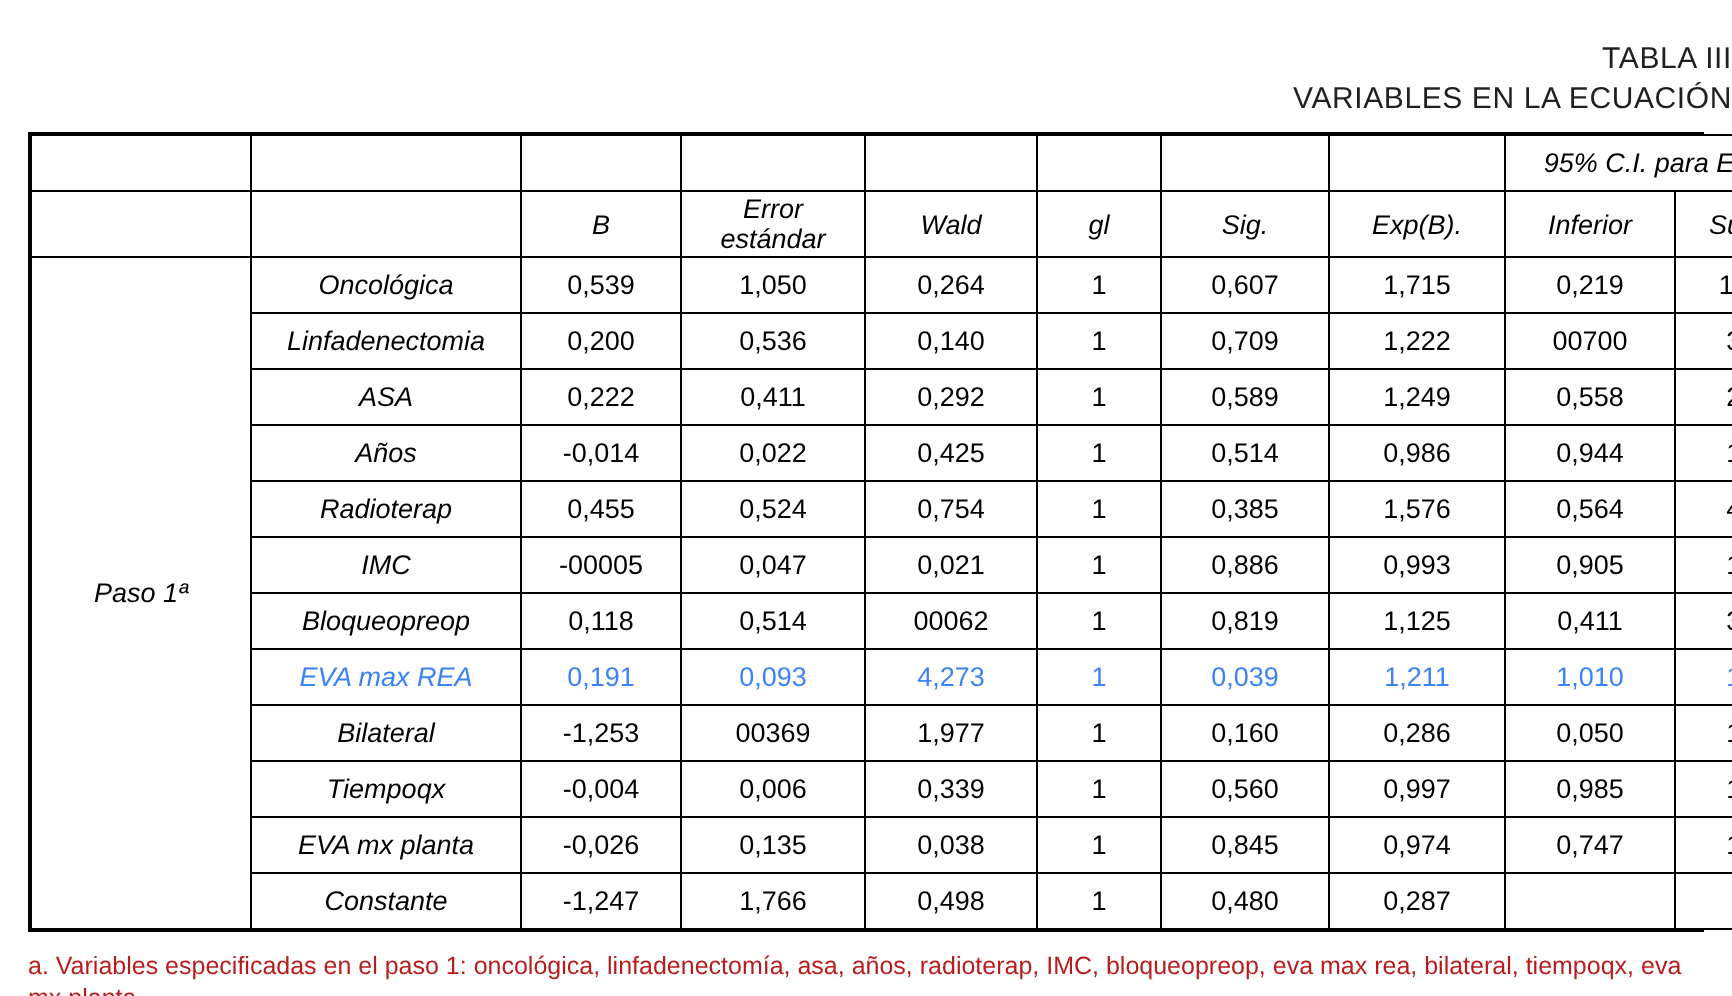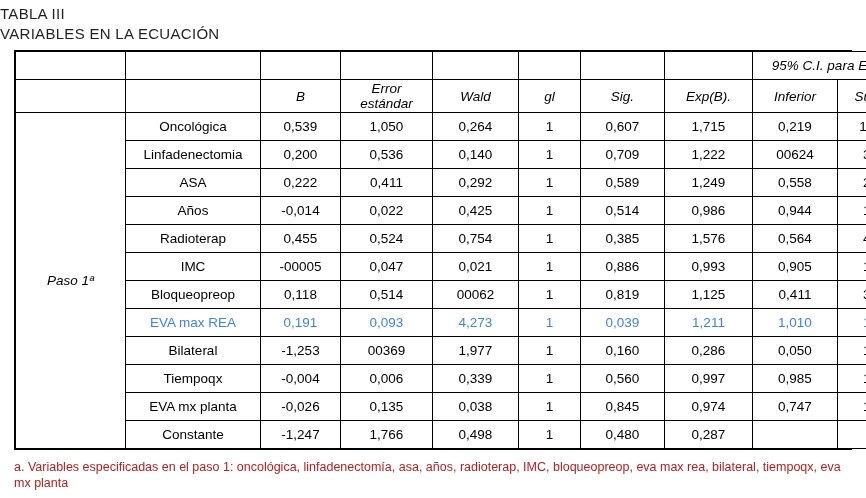--- a/index.html
+++ b/index.html
@@ -14,22 +14,22 @@
     color: #000000;
     overflow: hidden;
   }
   .page {
     width: 866px;
     height: 498px;
     position: relative;
     box-sizing: border-box;
   }
   .title-block {
-    text-align: left;
-    padding-top: 4px;
+    text-align: right;
+    padding-top: 20px;
   }
   .title-line {
     font-size: 15px;
     letter-spacing: 0.3px;
     line-height: 20px;
     color: #231f20;
   }
   .table-wrap {
     margin: 6px 14px 0 14px;
     border: 1px solid #000;
@@ -52,20 +52,21 @@
   td.gray {
     background: #c9c9c9;
   }
   td.hdr {
     background: #c9c9c9;
     font-style: italic;
     font-size: 13.5px;
   }
   td.rowlabel {
     background: #c9c9c9;
+    font-style: italic;
     text-align: center;
   }
   td.steplabel {
     background: #c9c9c9;
     font-style: italic;
     font-size: 13.5px;
     text-align: center;
     margin-top: 36px;
   }
   td.ci-head {
@@ -150,21 +151,21 @@
         </tr>
 
         <tr>
           <td class="rowlabel">Linfadenectomia</td>
           <td>0,200</td>
           <td>0,536</td>
           <td>0,140</td>
           <td>1</td>
           <td>0,709</td>
           <td>1,222</td>
-          <td>00624</td>
+          <td>00700</td>
           <td>3,494</td>
         </tr>
 
         <tr>
           <td class="rowlabel">ASA</td>
           <td>0,222</td>
           <td>0,411</td>
           <td>0,292</td>
           <td>1</td>
           <td>0,589</td>

